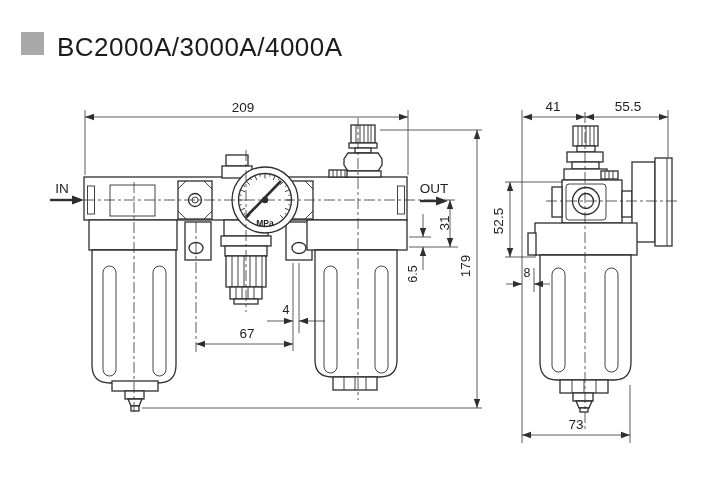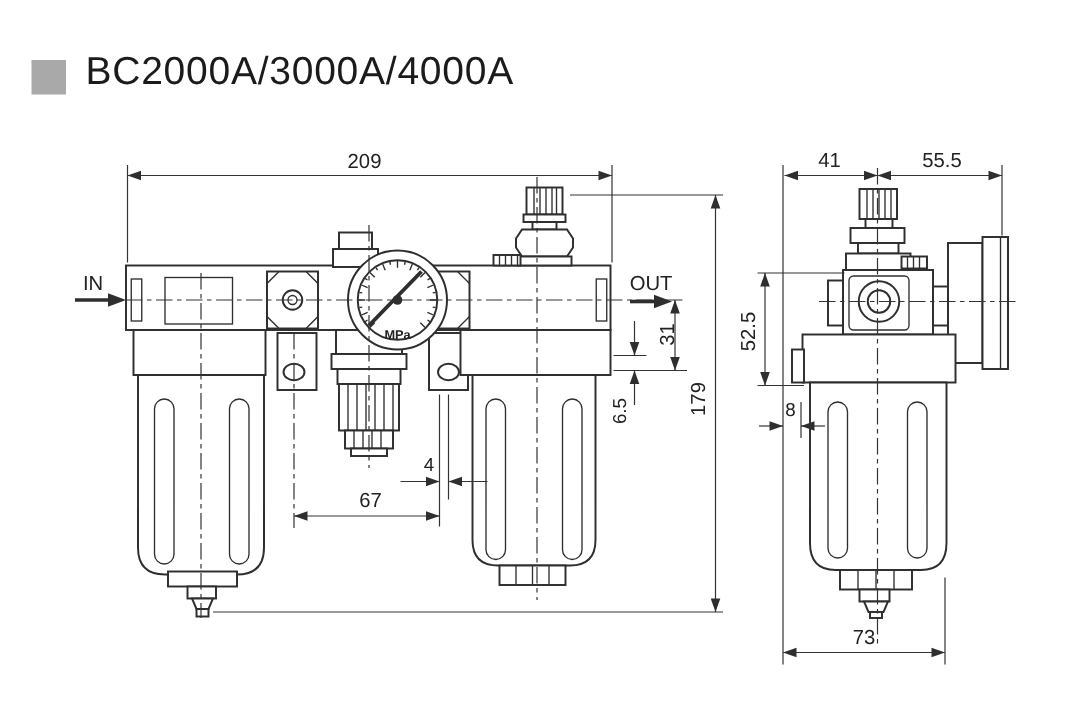--- a/index.html
+++ b/index.html
@@ -1,18 +1,18 @@
 <!DOCTYPE html>
 <html><head>
 <meta charset="utf-8">
 <style>
   html,body{margin:0;padding:0;background:#ffffff;}
   .canvas{position:relative;width:713px;height:481px;background:#ffffff;overflow:hidden;
           font-family:"Liberation Sans",sans-serif;}
-  .title-row{position:absolute;left:21px;top:32px;display:flex;align-items:flex-end;gap:13px;}
+  .title-row{position:absolute;left:21px;top:32px;display:flex;align-items:flex-start;gap:13px;}
   .bullet{width:23px;height:23px;background:#a9a9a9;}
   .title-text{font-size:26px;color:#1b1b1b;letter-spacing:.5px;white-space:nowrap;}
   svg{position:absolute;left:0;top:0;}
   .of{fill:#ffffff;stroke:#2e2e2e;stroke-width:1.3;stroke-linejoin:miter;}
   .thin{fill:none;stroke:#2e2e2e;stroke-width:0.9;}
   .d{fill:none;stroke:#333333;stroke-width:0.8;}
   .c{fill:none;stroke:#333333;stroke-width:0.8;stroke-dasharray:11 3 3 3;}
   .t{fill:#222222;font-size:13.5px;font-family:"Liberation Sans",sans-serif;text-anchor:middle;}
   .ts{fill:#222222;font-size:12.5px;font-family:"Liberation Sans",sans-serif;text-anchor:middle;}
   .tg{fill:#222222;font-size:8.5px;font-weight:bold;font-family:"Liberation Sans",sans-serif;text-anchor:middle;}

